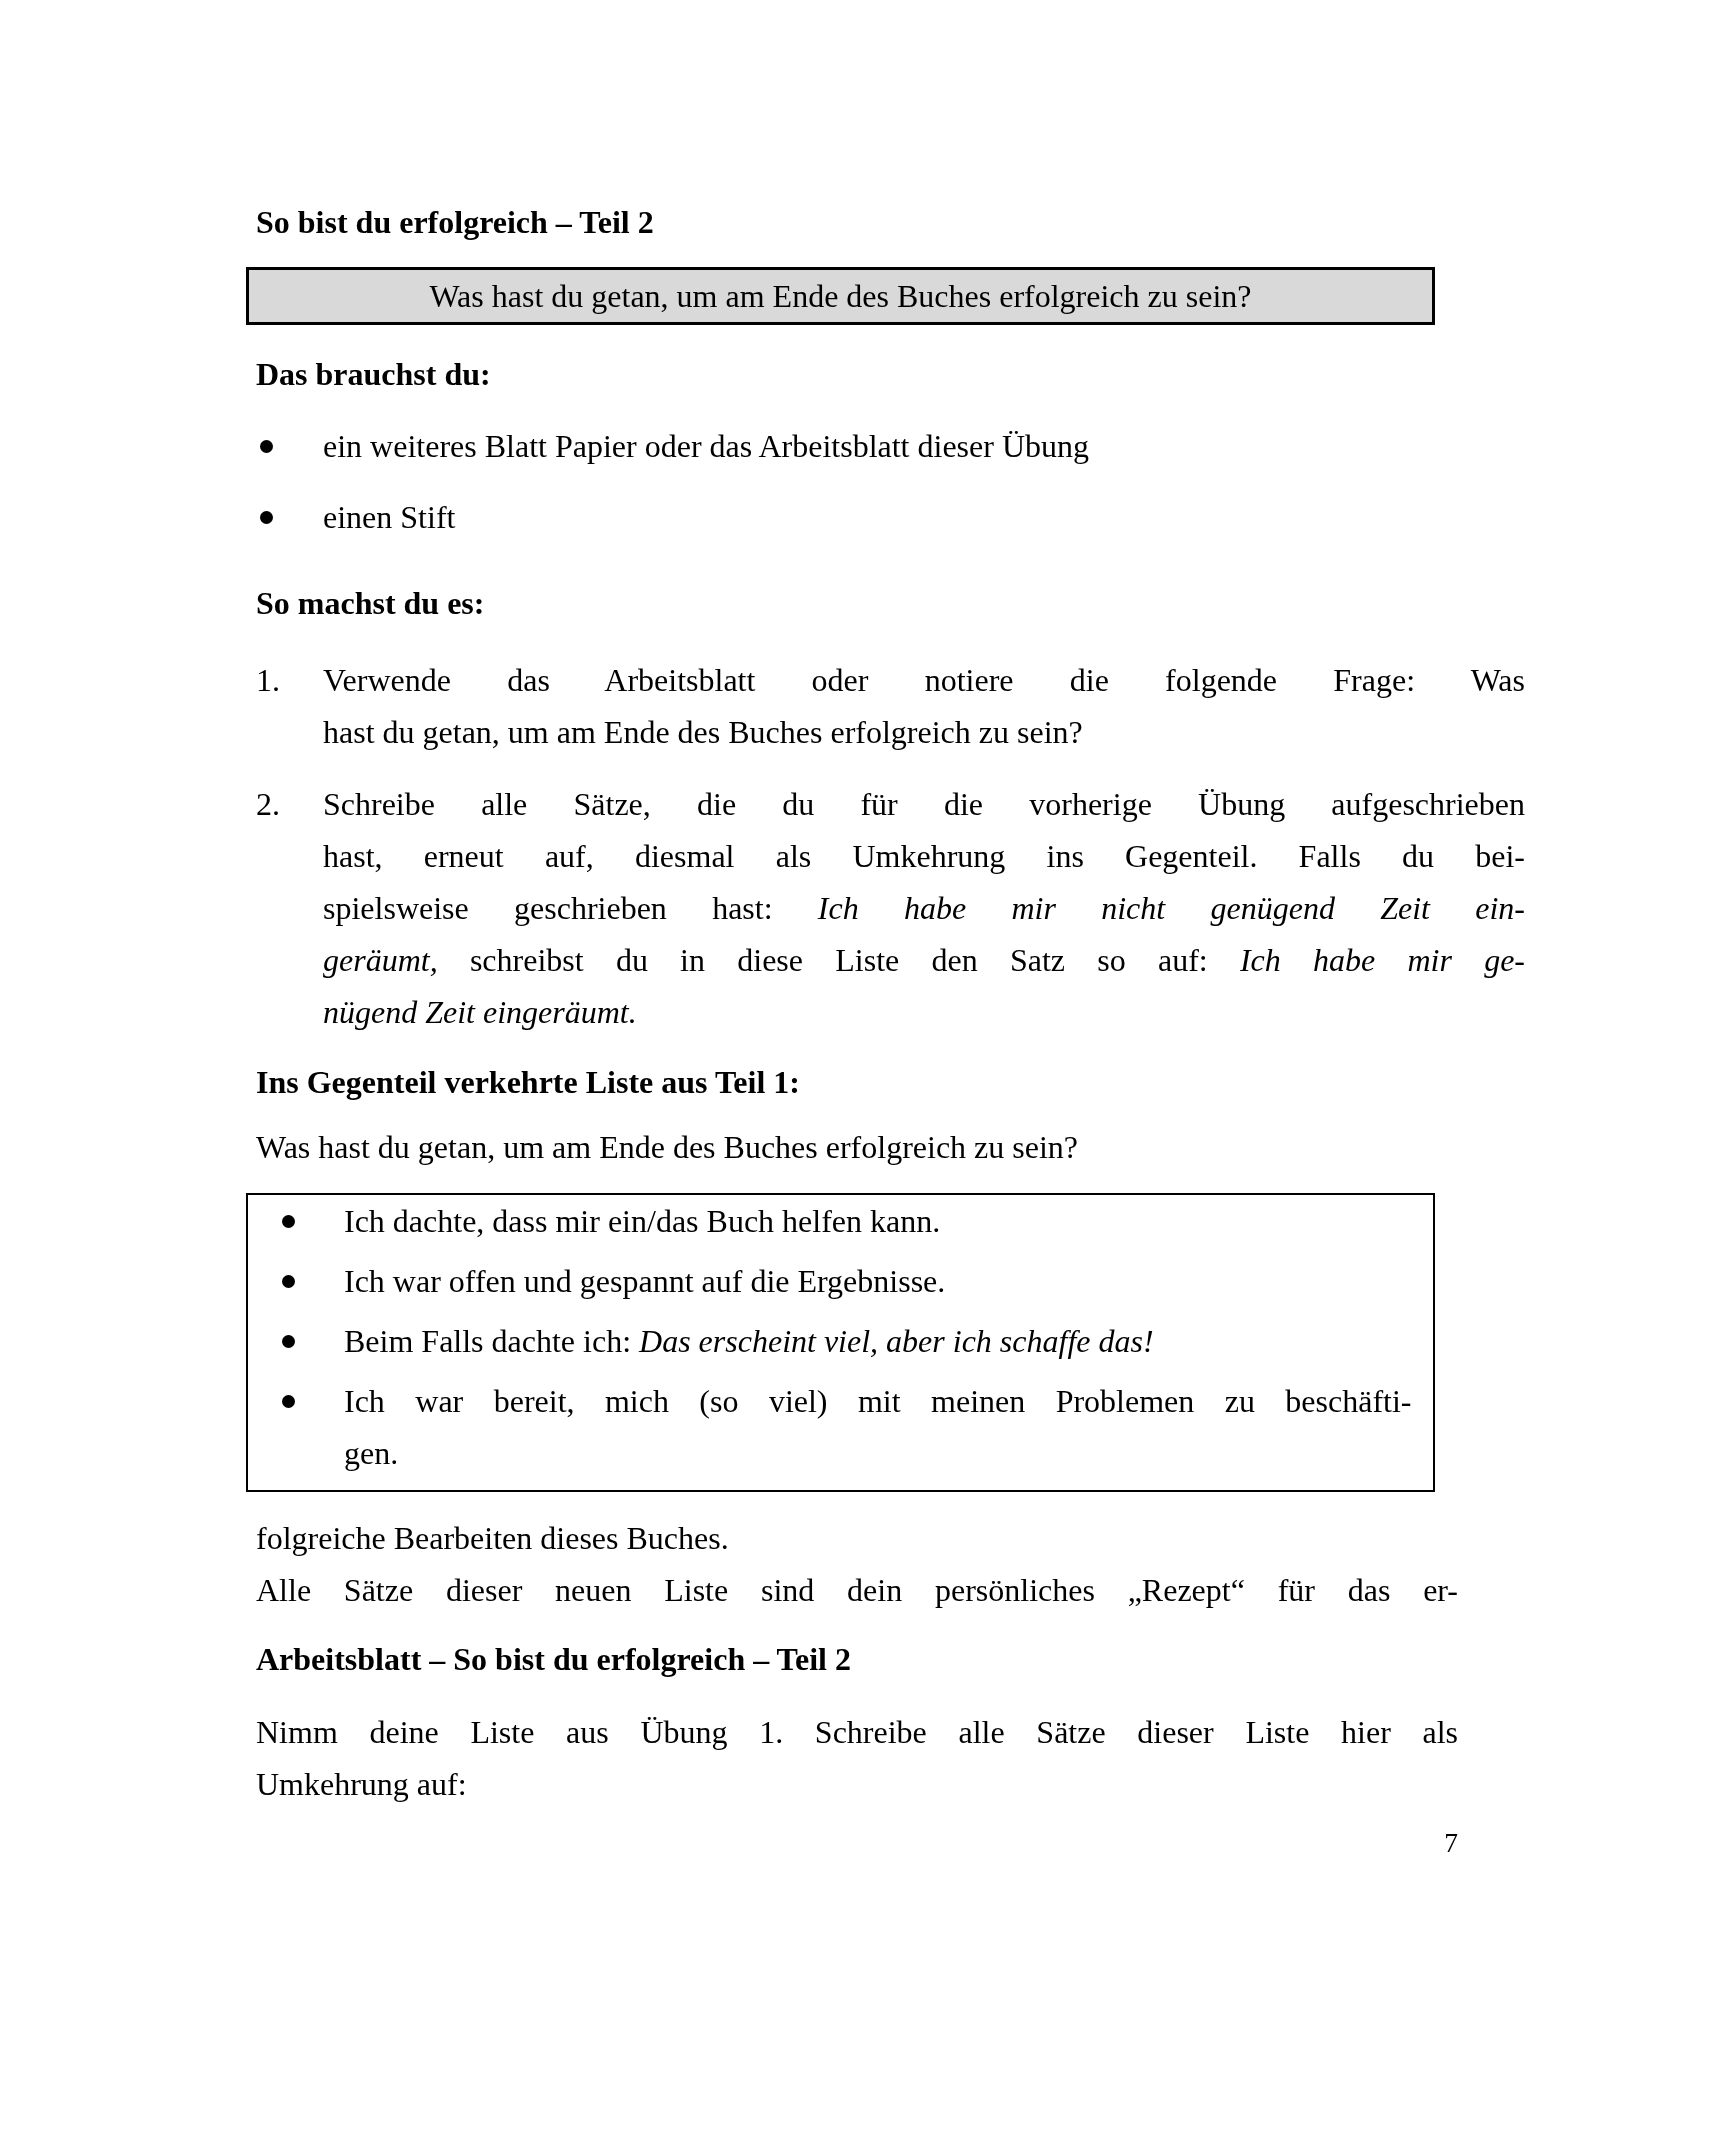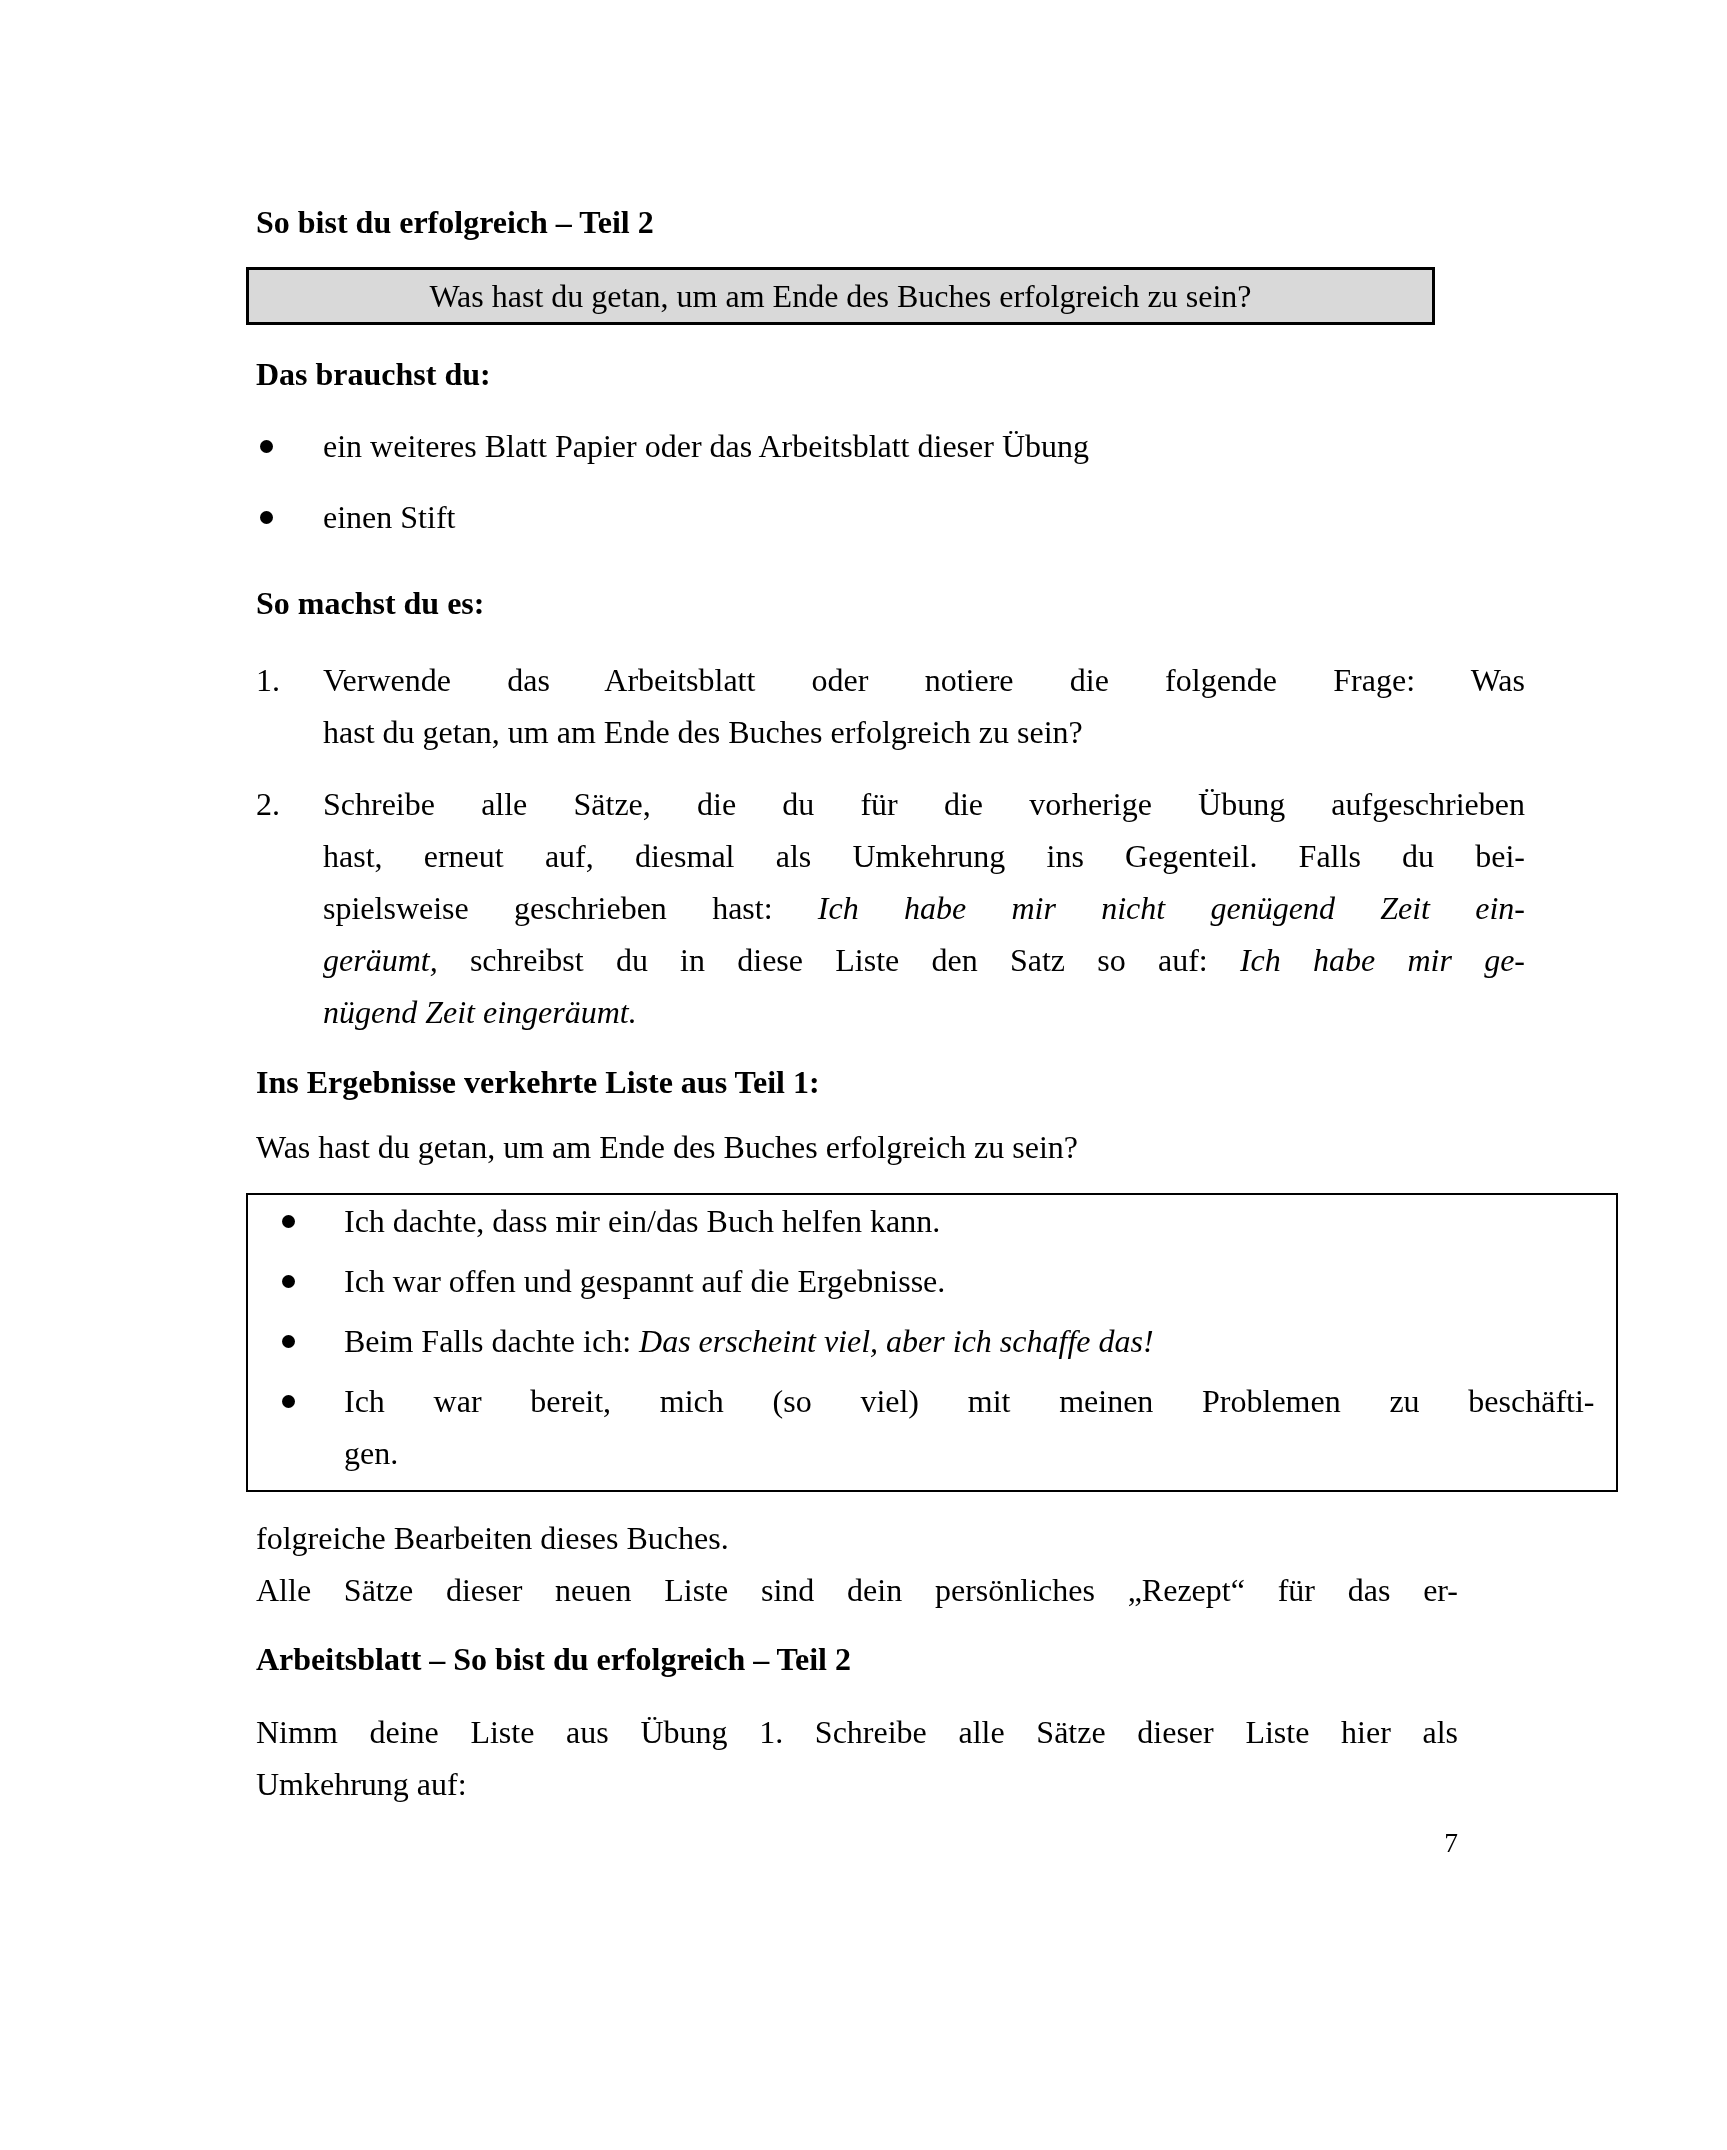--- a/index.html
+++ b/index.html
@@ -46,21 +46,21 @@
   .dot {
     position: absolute;
     left: 4.3px; top: 20px;
     width: 13px; height: 13px;
     border-radius: 50%;
     background: #000000;
   }
 
   .lbox {
     margin: 20.6px 0 0 246px;
-    width: 1372px;
+    width: 1189px;
     box-sizing: border-box;
     border: 2.6px solid #000000;
     padding: 0 21.5px 10.8px 34px;
     background: #ffffff;
   }
   .lbox .li { padding-left: 62px; margin-top: 8px; }
   .lbox .li:first-child { margin-top: 0; }
   .lbox .dot { left: 0; }
 
   .pagenum {
@@ -116,21 +116,21 @@
       <span>spielsweise geschrieben hast: </span><span class="i">Ich habe mir nicht genügend Zeit ein-</span>
     </div>
     <div class="line just">
       <span class="i">geräumt,</span><span> schreibst du in diese Liste den Satz so auf: </span><span class="i">Ich habe mir ge-</span>
     </div>
     <div class="line">
       <span class="i">nügend Zeit eingeräumt.</span>
     </div>
   </div>
 
-  <div class="content line b h-opp">Ins Ergebnisse verkehrte Liste aus Teil 1:</div>
+  <div class="content line b h-opp">Ins Gegenteil verkehrte Liste aus Teil 1:</div>
 
   <div class="content line p-intro">Was hast du getan, um am Ende des Buches erfolgreich zu sein?</div>
 
   <div class="lbox">
     <div class="li">
       <span class="dot"></span>
       <div class="line">
         <span>Ich dachte, dass mir ein/das Buch helfen kann.</span>
       </div>
     </div>

